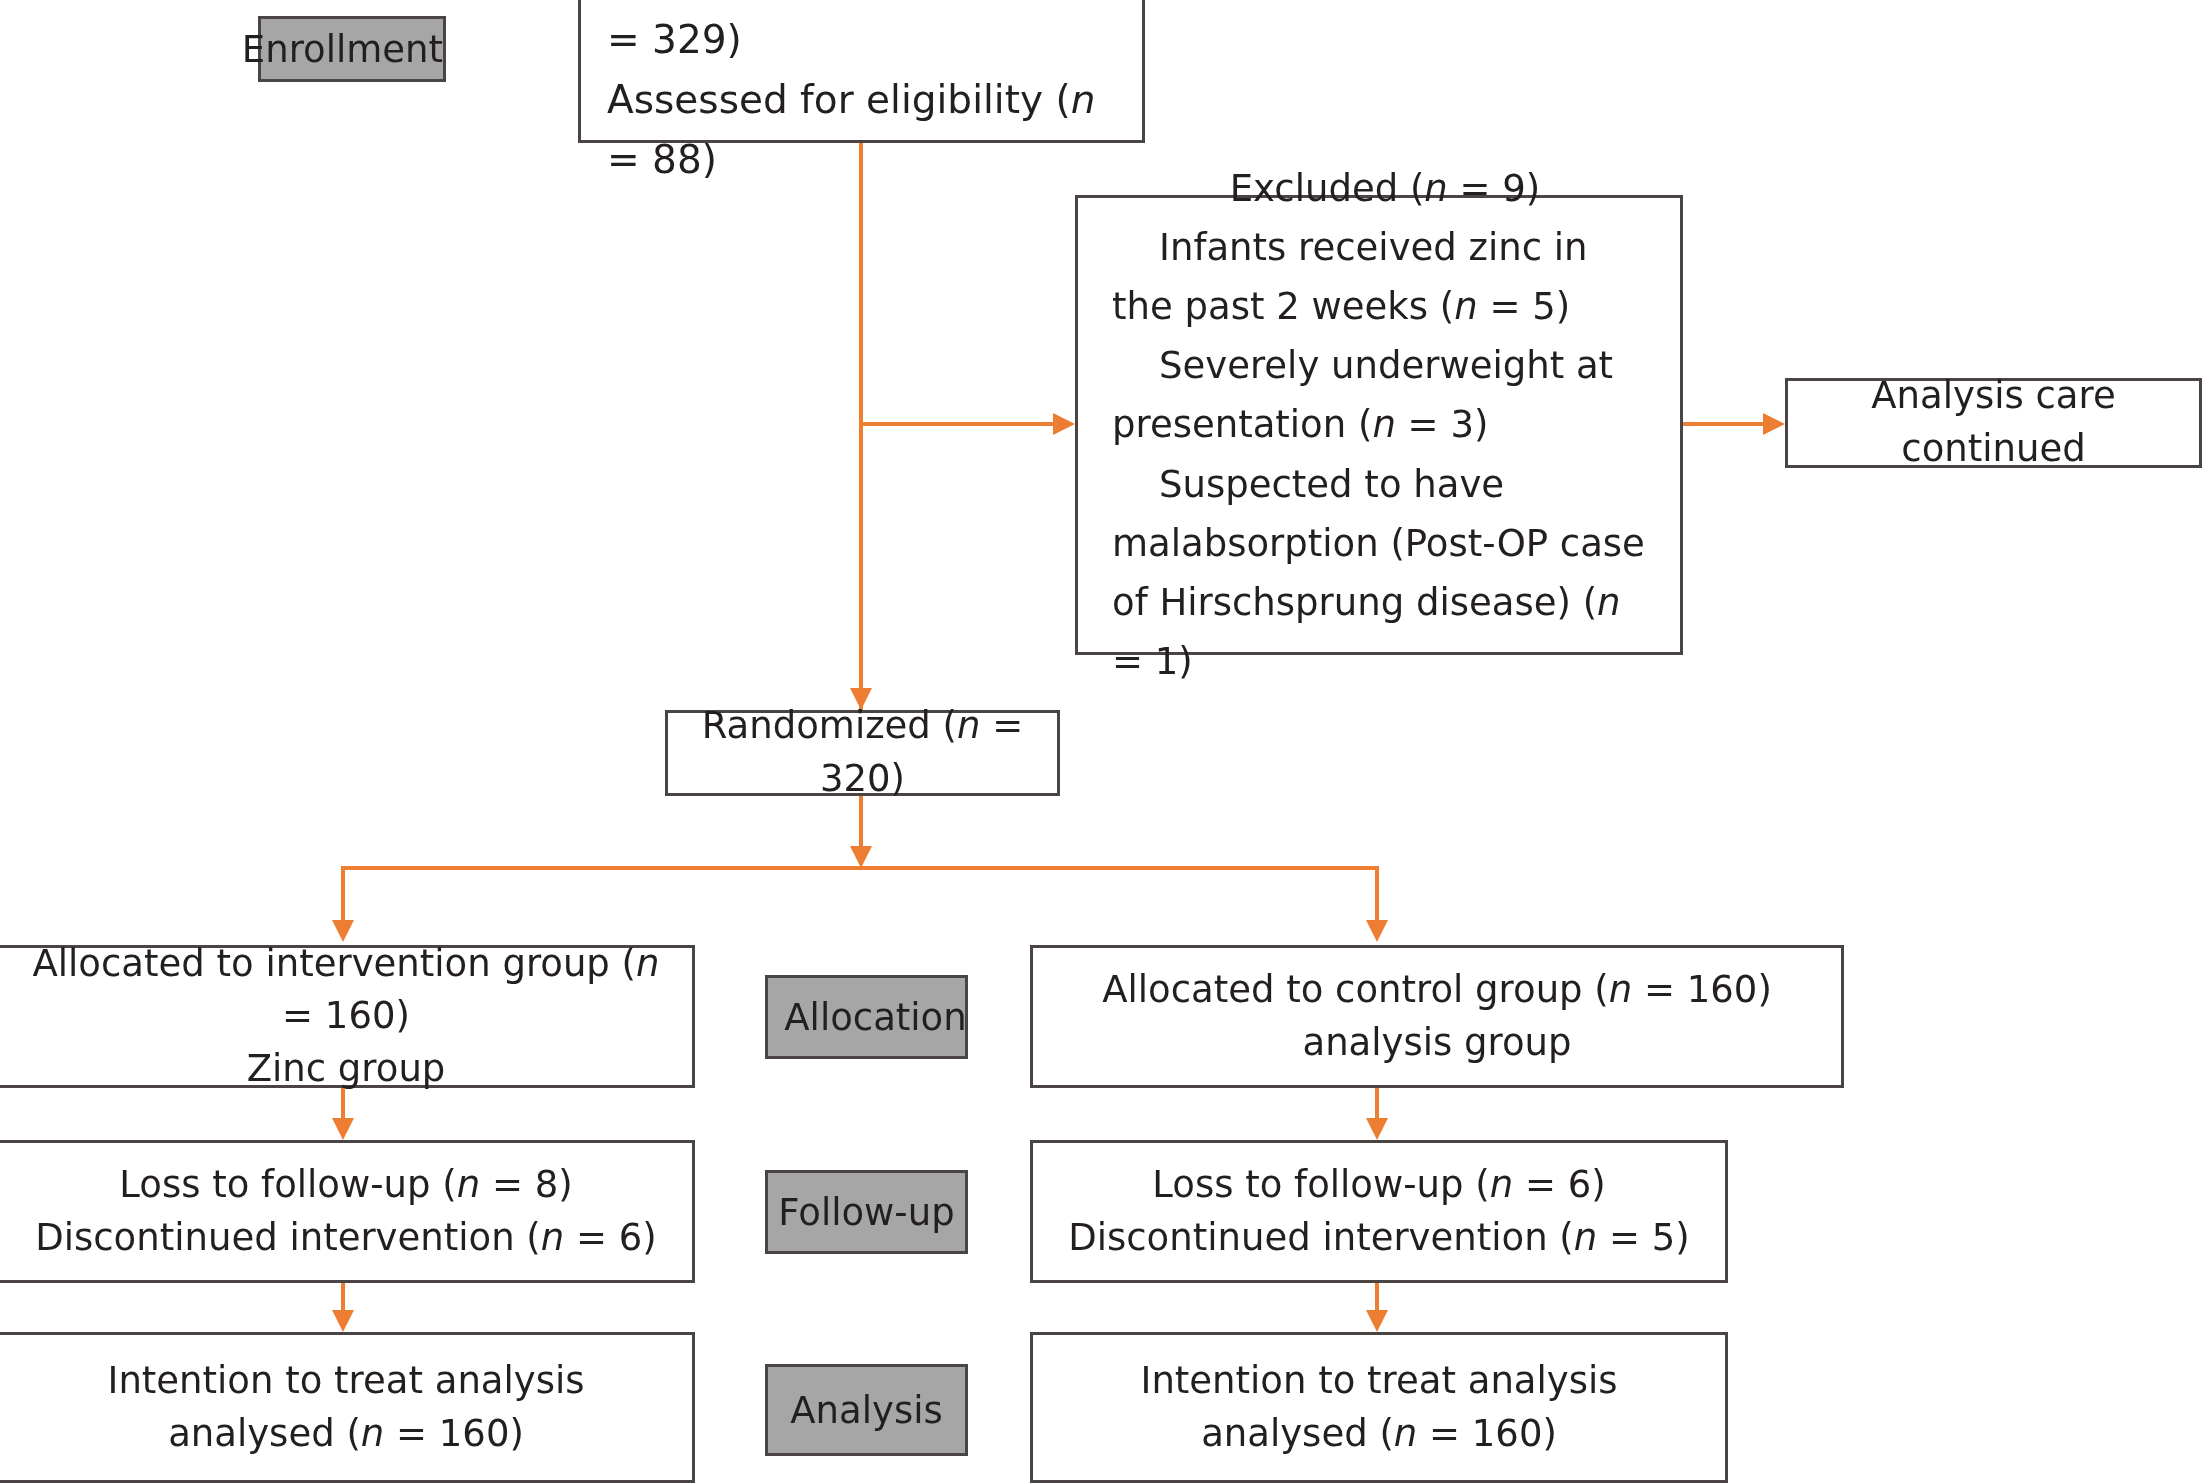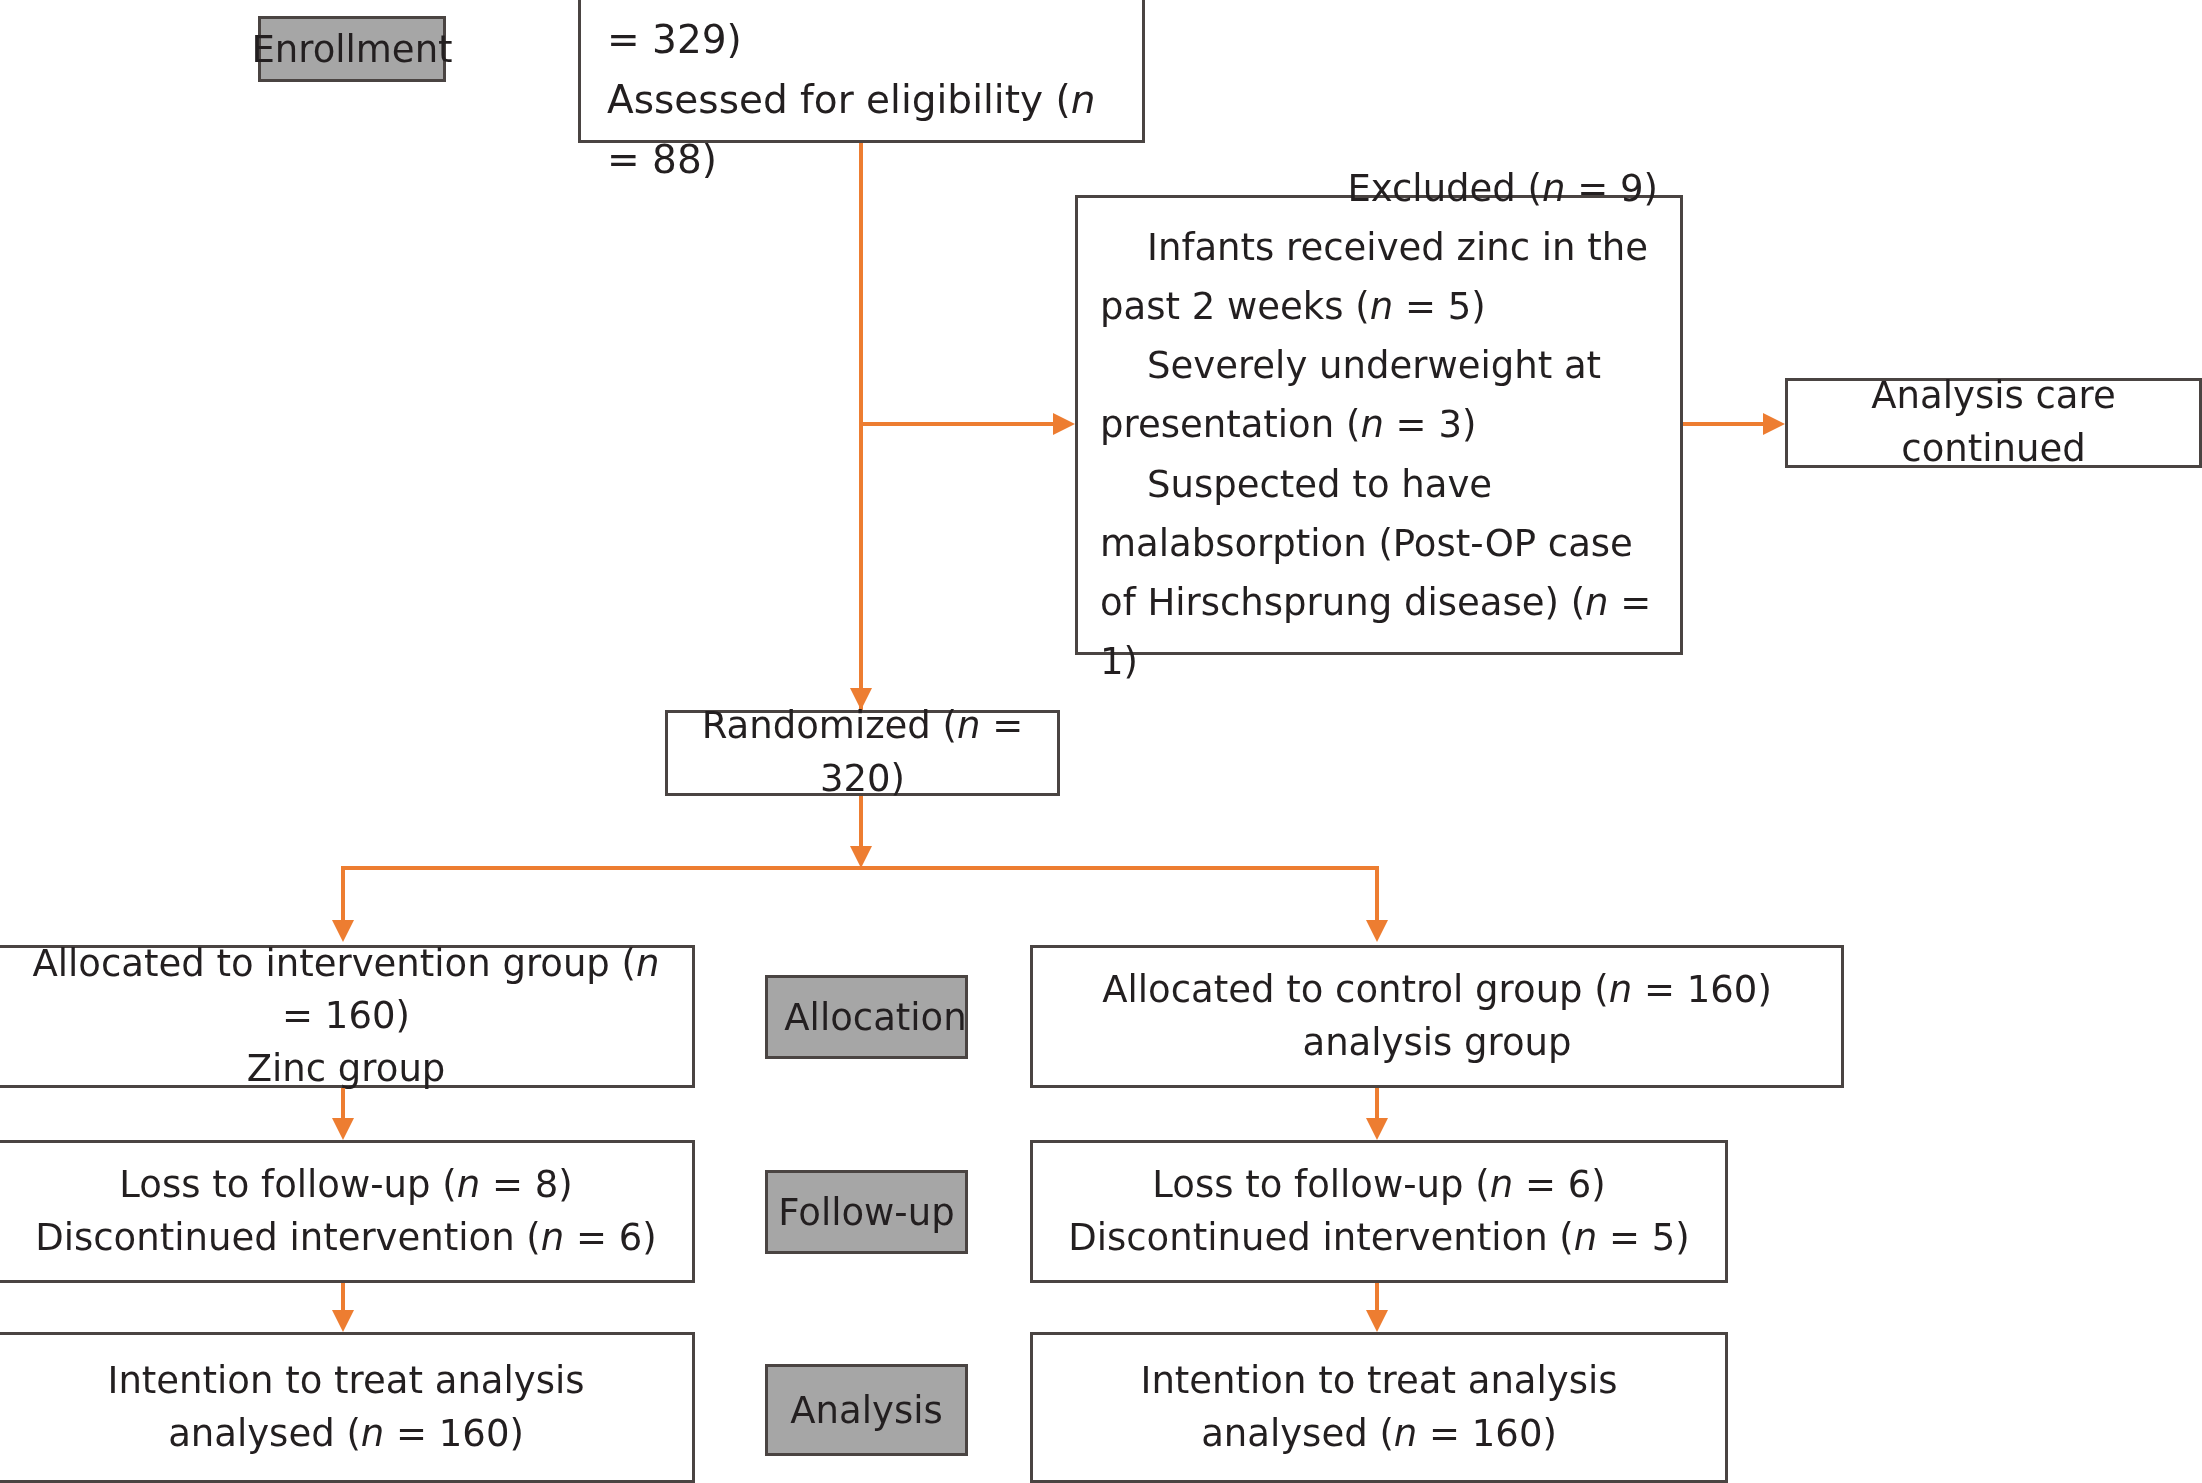--- a/index.html
+++ b/index.html
@@ -33,35 +33,35 @@
       border-left:22px solid #ED7D31;}
 
   .topbox-text{font-size:39px;line-height:1.55;text-align:left;padding-left:26px;}
   .excl-text{font-size:37px;line-height:1.6;text-align:left;padding:0 22px;}
 </style>
 </head>
 <body>
 
 <div class="stage">
 
-  <div class="stage-label" style="left:258px;top:16px;width:188px;height:66px;">
+  <div class="stage-label" style="left:258px;top:16px;width:188px;height:66px;justify-content:flex-end;">
     <span>Enrollment</span>
   </div>
 
   <div class="box" style="left:578px;top:-3px;width:567px;height:146px;flex-direction:column;align-items:flex-start;justify-content:center;">
     <span class="txt topbox-text">Assessed for eligibility (<em class="n">n</em> = 329)</span>
     <span class="txt topbox-text">Assessed for eligibility (<em class="n">n</em> = 88)</span>
   </div>
 
   <div class="vline" style="left:859px;top:143px;height:567px;"></div>
 
   <div class="hline" style="left:859px;top:422px;width:194px;"></div>
   <div class="arrow-right" style="left:1053px;top:413px;"></div>
 
-  <div class="box" style="left:1075px;top:195px;width:608px;height:460px;flex-direction:column;align-items:flex-end;justify-content:center;">
+  <div class="box" style="left:1075px;top:195px;width:608px;height:460px;flex-direction:column;align-items:center;justify-content:center;padding-left:12px;">
     <span class="txt excl-text">Excluded (<em class="n">n</em> = 9)</span>
     <span class="txt excl-text">    Infants received zinc in the past 2 weeks (<em class="n">n</em> = 5)</span>
     <span class="txt excl-text">    Severely underweight at presentation (<em class="n">n</em> = 3)</span>
     <span class="txt excl-text">    Suspected to have malabsorption (Post-OP case of Hirschsprung disease) (<em class="n">n</em> = 1)</span>
   </div>
 
   <div class="hline" style="left:1683px;top:422px;width:80px;"></div>
   <div class="arrow-right" style="left:1763px;top:413px;"></div>
 
   <div class="box" style="left:1785px;top:378px;width:417px;height:90px;">

